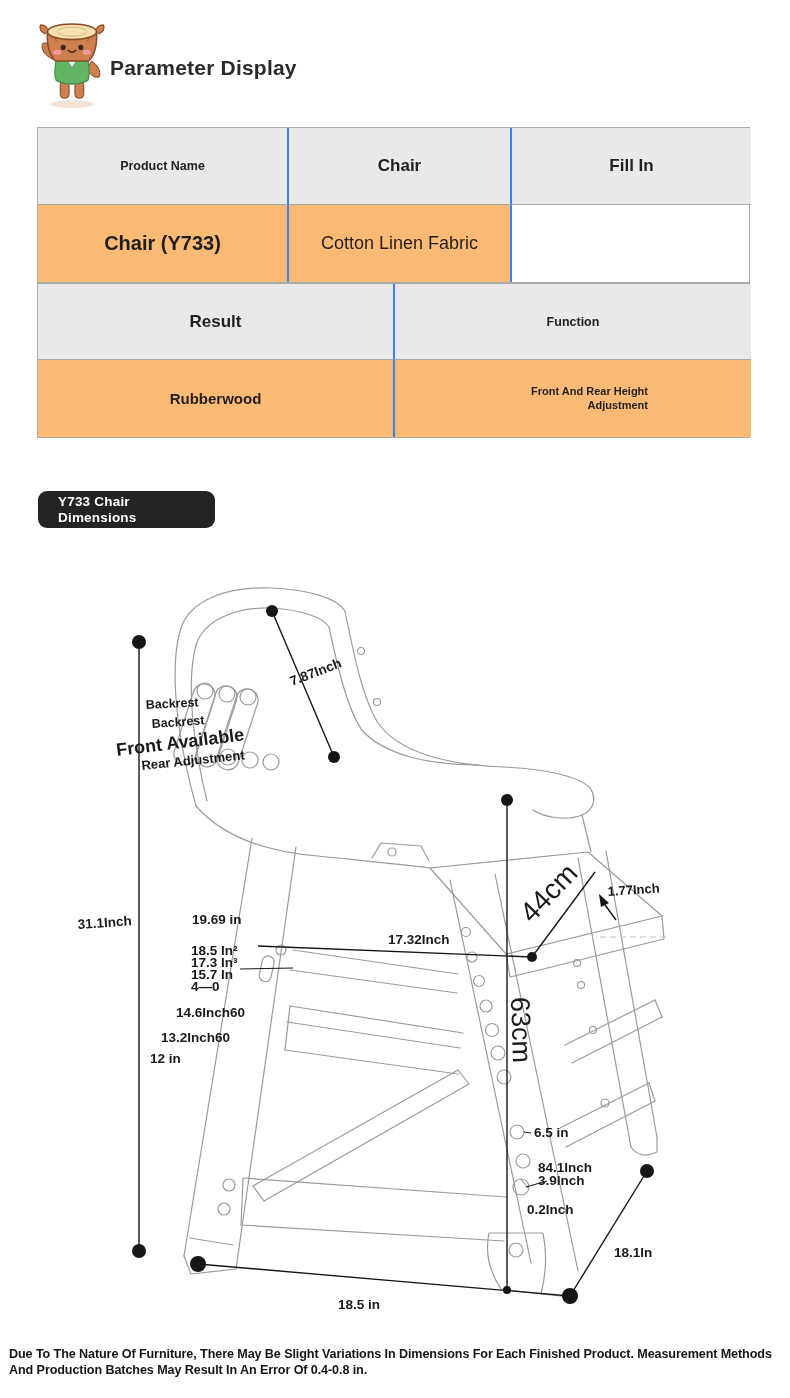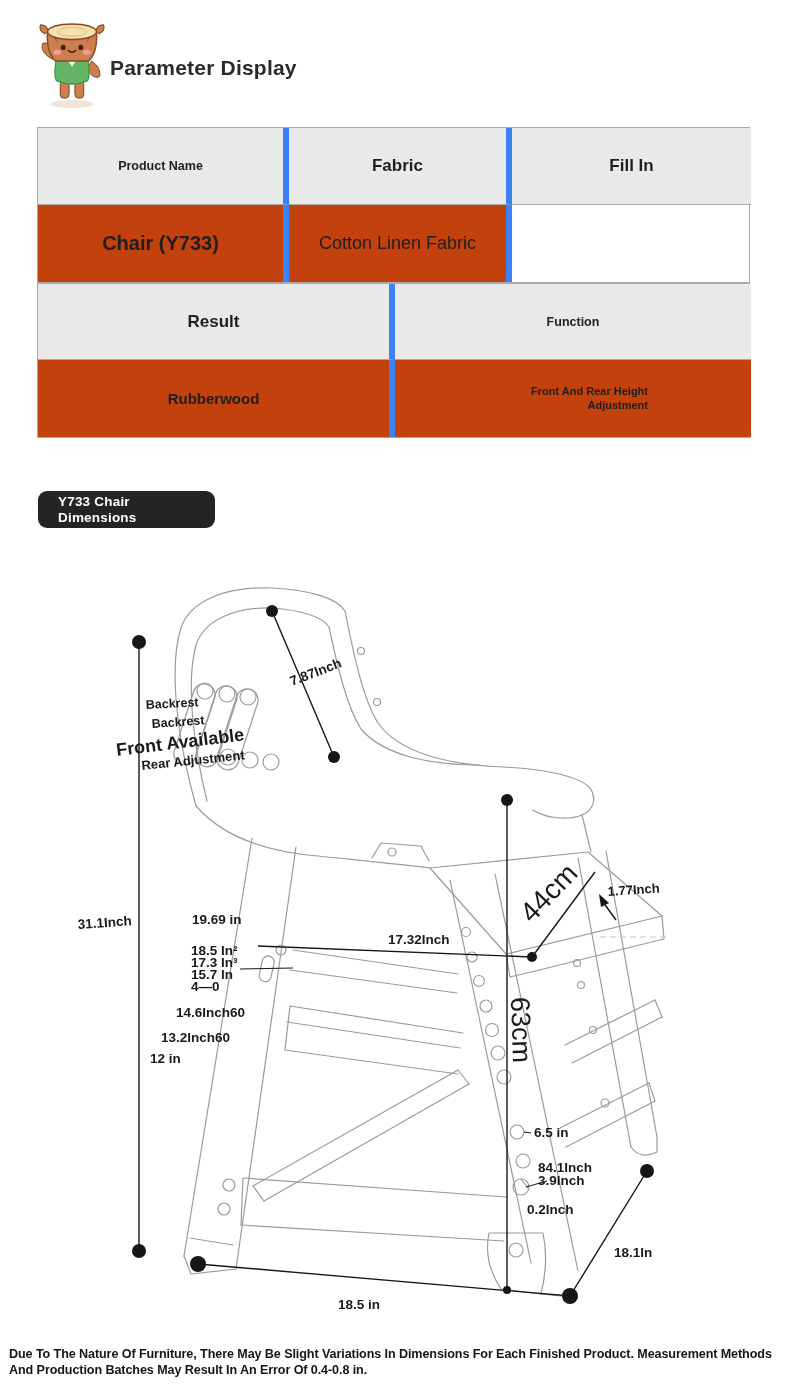--- a/index.html
+++ b/index.html
@@ -14,27 +14,27 @@
     position:absolute;left:110px;top:56px;margin:0;
     font-size:21px;font-weight:700;color:#2b2b2b;letter-spacing:.2px;
   }
   
   .spec-table{
     position:absolute;left:37px;width:713px;display:grid;
     border:1px solid #a9a9a9;background:#fff;box-sizing:border-box;
   }
   .spec-table .cell{
     display:flex;align-items:center;justify-content:center;text-align:center;
-    border-right:6px solid #3b82f6;border-bottom:1px solid #a9a9a9;
+    border-right:2px solid #3b82f6;border-bottom:1px solid #a9a9a9;
     color:#1f1f1f;box-sizing:border-box;
   }
   .spec-table .cell.last-col{border-right:none;}
   .spec-table .cell.last-row{border-bottom:none;}
   .spec-table .cell.head{background:#e9e9e9;}
-  .spec-table .cell.val{background:#c2410c;}
+  .spec-table .cell.val{background:#fdba74;}
   .t1{top:127px;grid-template-columns:251px 223px 239px;grid-template-rows:77px 77px;}
   .t2{top:283px;grid-template-columns:357px 356px;grid-template-rows:76px 77px;}
   .fs-sm-b{font-size:12.5px;font-weight:700;}
   .fs-lg-b{font-size:17px;font-weight:700;}
   .fs-xl-b{font-size:20px;font-weight:700;}
   .fs-sm-m{font-size:18px;font-weight:500;}
   .fs-lg-m{font-size:17px;font-weight:500;}
   .fs-md-sb{font-size:15px;font-weight:600;}
   .fn-cell-inner{display:inline-block;width:150px;text-align:right;font-size:11px;font-weight:700;line-height:1.25;}
   
@@ -78,21 +78,21 @@
       <circle cx="47" cy="28" r="2.6" fill="#40261a"></circle>
       <ellipse cx="23" cy="33" rx="4.2" ry="2.6" fill="#f59a9a"></ellipse>
       <ellipse cx="53" cy="33" rx="4.2" ry="2.6" fill="#f59a9a"></ellipse>
       <path d="M34,31 Q38,35 42,31" stroke="#40261a" stroke-width="1.5" fill="none" stroke-linecap="round"></path>
     </svg>
     <h1 class="page-title">Parameter Display</h1>
   </div>
 
   <div class="spec-table t1">
     <div class="cell head fs-sm-b">Product Name</div>
-    <div class="cell head fs-lg-b">Fabric</div>
+    <div class="cell head fs-lg-b">Chair</div>
     <div class="cell head fs-lg-b last-col">Fill In</div>
     <div class="cell val fs-xl-b last-row">Chair (Y733)</div>
     <div class="cell val fs-sm-m last-row">Cotton Linen Fabric</div>
   </div>
 
   <div class="spec-table t2">
     <div class="cell head fs-lg-b">Result</div>
     <div class="cell head fs-sm-b last-col">Function</div>
     <div class="cell val fs-md-sb last-row">Rubberwood</div>
     <div class="cell val last-col last-row">

